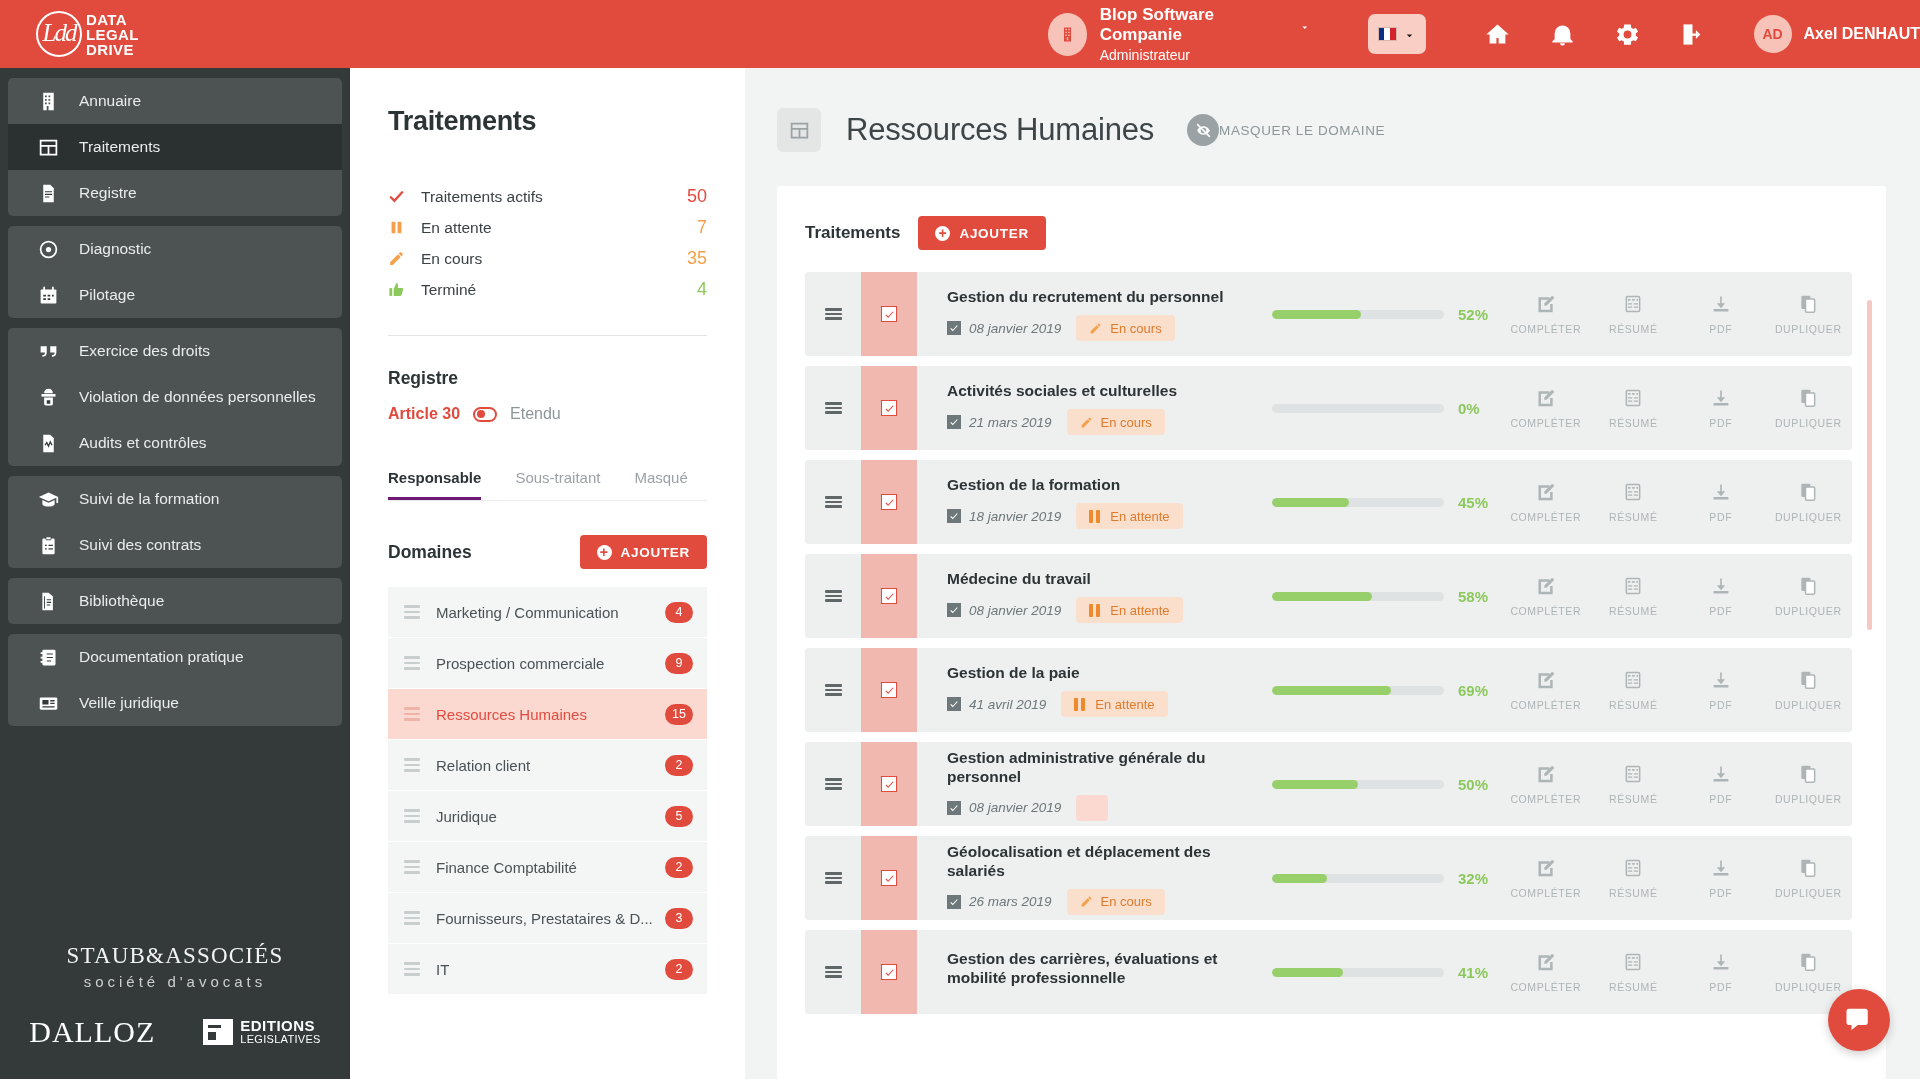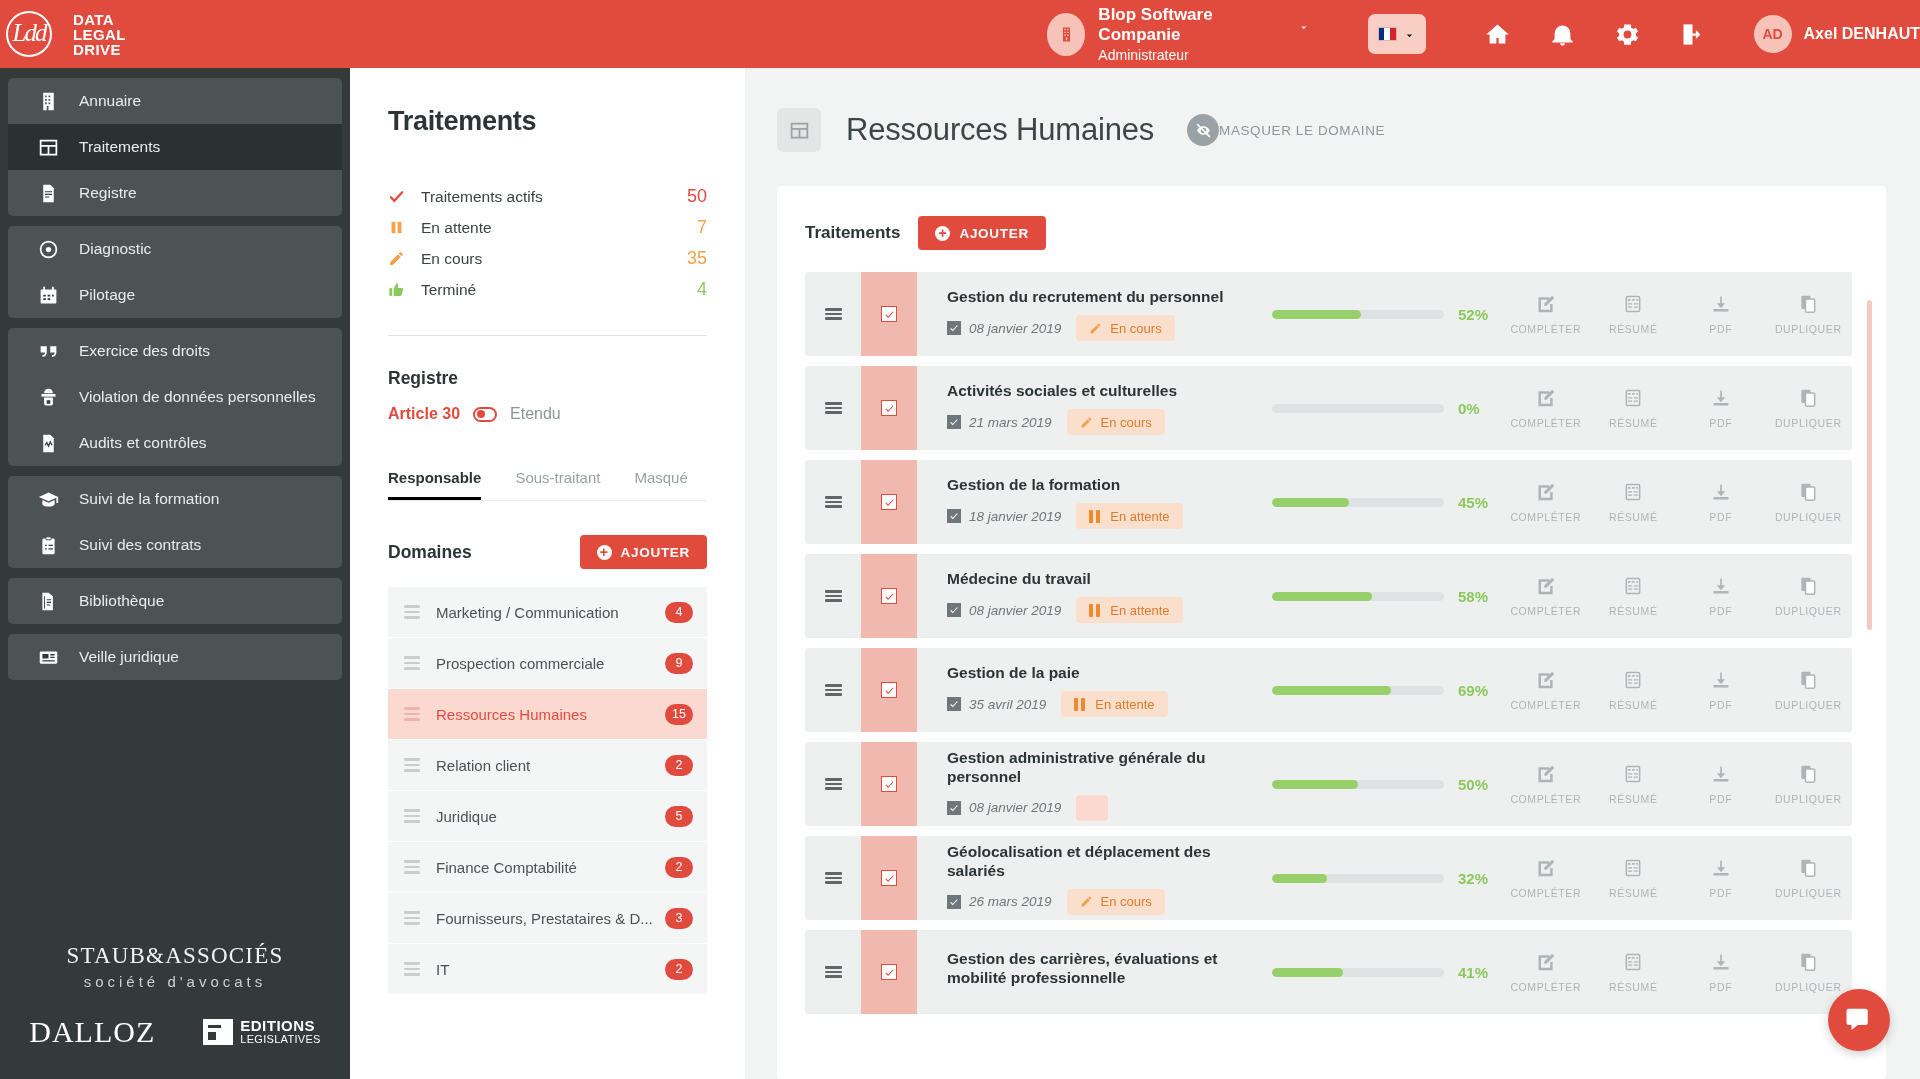--- a/index.html
+++ b/index.html
@@ -8,21 +8,21 @@
     font-family: "Liberation Sans", sans-serif;
     background: #ffffff; overflow: hidden;
   }
   body { display: flex; flex-direction: column; }
 
   
   .topbar {
     height: 68px; background: #e14b3e; flex: 0 0 68px;
     display: flex; align-items: center; position: relative; z-index: 20;
   }
-  .brand { display: flex; align-items: center; gap: 21px; padding-left: 6px; width: 350px; }
+  .brand { display: flex; align-items: center; gap: 4px; padding-left: 36px; width: 350px; }
   .brand-mark {
     width: 46px; height: 46px; border-radius: 50%;
     border: 2.5px solid #fff; display: flex; align-items: center; justify-content: center;
     font-family: "Liberation Serif", serif; font-size: 25px; color: #fff; font-style: italic;
     letter-spacing: -2px; padding-bottom: 3px;
   }
   .brand-text { color: #fff; font-weight: bold; font-size: 15px; line-height: 15px; letter-spacing: .4px; }
   .brand-text div { white-space: nowrap; }
 
   .org-block { display: flex; align-items: center; gap: 13px; margin-left: 730px; }
@@ -96,21 +96,21 @@
   .divider { height: 1px; background: #e2e5e6; margin: 30px 0 0 0; }
   .col2 h2 { font-size: 17.5px; color: #2d3436; margin-top: 32px; }
   .registre-row { display: flex; align-items: center; gap: 13px; margin-top: 16px; font-size: 16px; }
   .reg-active { color: #e14b3e; font-weight: bold; cursor: pointer; }
   .reg-other { color: #8d9699; cursor: pointer; }
   .toggle-sw { width: 24px; height: 15px; border: 2px solid #e14b3e; border-radius: 8px; position: relative; cursor: pointer; }
   .toggle-sw::after { content:""; position:absolute; left:2px; top:1.5px; width:8px; height:8px; border-radius:50%; background:#e14b3e; }
 
   .tabs { display: flex; gap: 34px; margin-top: 46px; border-bottom: 1px solid #e8eaeb; }
   .tab { padding-bottom: 11px; font-size: 15px; color: #9aa2a5; cursor: pointer; }
-  .tab.active { color: #2d3436; font-weight: bold; border-bottom: 3px solid #000000; }
+  .tab.active { color: #2d3436; font-weight: bold; border-bottom: 3px solid #701a75; }
 
   .dom-head { display: flex; align-items: center; justify-content: space-between; margin-top: 34px; }
   .dom-head h2 { margin: 0; }
   .btn-add {
     background: #e14b3e; color: #fff; border: none; border-radius: 4px;
     height: 34px; padding: 0 17px; font-size: 13.5px; font-weight: bold; letter-spacing: .7px;
     display: flex; align-items: center; gap: 9px; cursor: pointer; font-family: "Liberation Sans", sans-serif;
   }
   .plus-c { width: 15px; height: 15px; border-radius: 50%; background: #fff; color: #e14b3e;
             display: flex; align-items: center; justify-content: center; font-size: 14px; line-height: 0; font-weight: bold; }
@@ -362,20 +362,30 @@
               <svg viewBox="0 0 24 24">
                 <path d="M5 2h7l5 4v16H5z"></path>
                 <path d="M7 6h1v14H7z" fill="#343a3a"></path>
                 <path d="M10 10h5M10 13h5M10 16h4" stroke="#343a3a" stroke-width="1.3"></path>
               </svg>
             </span>
        <span>Bibliothèque</span>
      </div>
         </div>
         <div class="nav-group">
+          <div class="nav-item">
+       <span class="nav-ico">
+              <svg viewBox="0 0 24 24">
+                <rect x="5" y="3" width="15" height="18" rx="1.5"></rect>
+                <path d="M3 6h4v2H3zm0 5h4v2H3zm0 5h4v2H3z"></path>
+                <path d="M10 8h7M10 12h7M10 16h5" stroke="#343a3a" stroke-width="1.3"></path>
+              </svg>
+            </span>
+       <span>Documentation pratique</span>
+     </div>
           <div class="nav-item">
        <span class="nav-ico">
               <svg viewBox="0 0 24 24">
                 <rect x="2" y="5" width="20" height="14" rx="1.5"></rect>
                 <path d="M5 8h7v5H5zM14 8h5v1.6h-5zM14 11h5v1.6h-5zM5 15h14v1.6H5z" fill="#343a3a"></path>
               </svg>
             </span>
        <span>Veille juridique</span>
      </div>
         </div>
@@ -874,21 +884,21 @@
      </div>
      <div class="t-info">
        <div class="t-name">Gestion de la paie</div>
        <div class="t-meta">
                   <span class="t-date">
          <span class="cbx">
                       <svg viewBox="0 0 24 24">
                         <path d="M4 13l5 5L20 6"></path>
                       </svg>
                     </span>
-         <span>35 avril 2019</span>
+         <span>41 avril 2019</span>
                   </span>
                   <span class="pill">
                     <span class="pill-ico pause-ico">
                       <i></i>
                       <i></i>
                     </span>
                     <span>En attente</span>
                   </span>
                 </div>
      </div>

